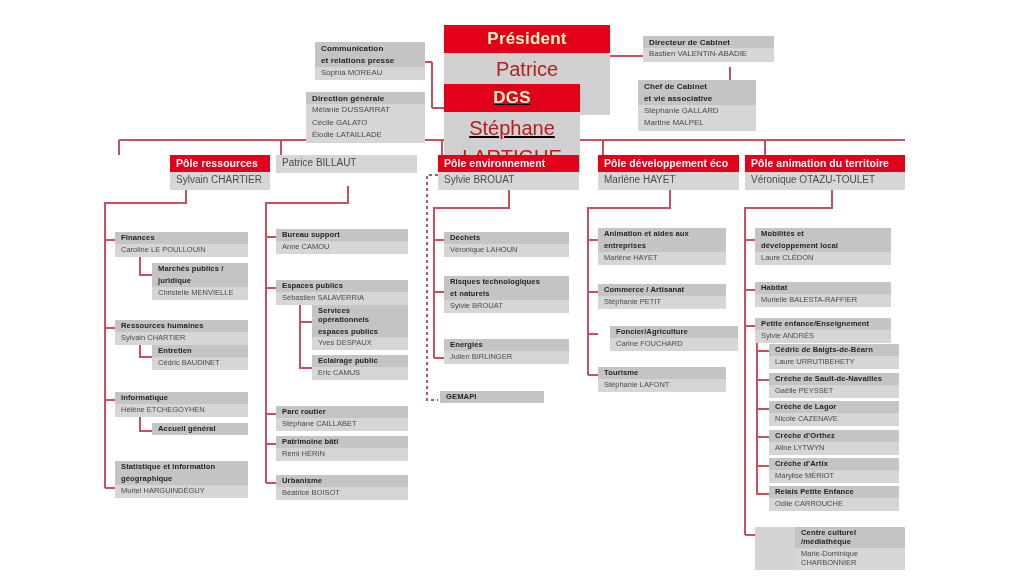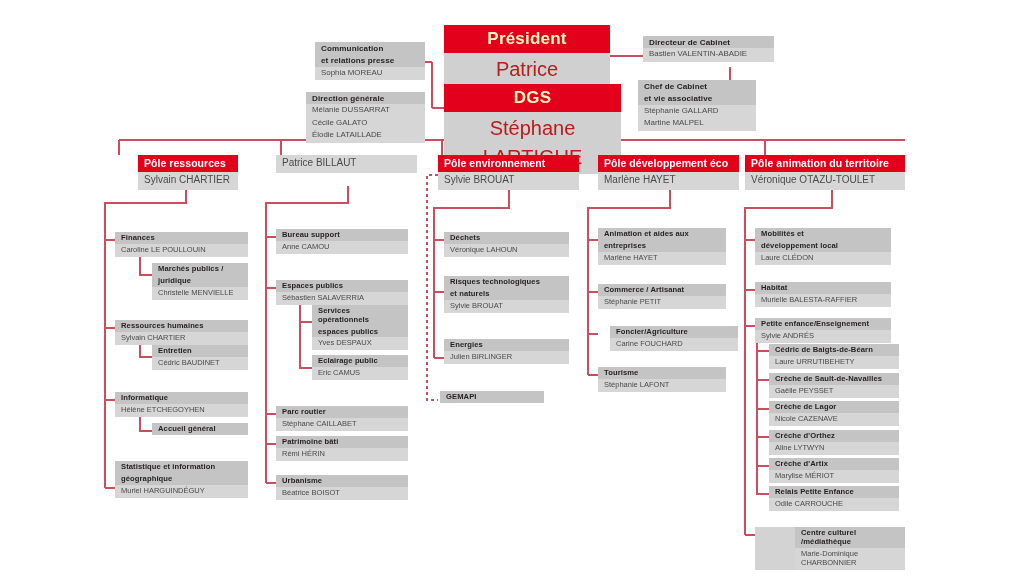--- a/index.html
+++ b/index.html
@@ -193,21 +193,21 @@
       <path d="M757,336 L757,466 L769,466"></path>
       <path d="M757,336 L757,494 L769,494"></path>
     </g>
   </svg>
 
   <div class="exec" style="left:444px; top:25px; width:166px;">
     <span class="ttl">Président</span>
     <span class="nm">Patrice LAURENT</span>
   </div>
 
-  <div class="exec" style="left:444px; top:84px; width:177px;">
+  <div class="exec" style="left:444px; top:84px; width:136px;text-decoration:underline;">
     <span class="ttl">DGS</span>
     <span class="nm">Stéphane LARTIGUE</span>
   </div>
 
   <div class="box b-staff" style="left:315px; top:42px; width:110px;">
     <span class="ttl">Communication</span>
     <span class="ttl">et relations presse</span>
     <span class="nm last">Sophia MOREAU</span>
   </div>
 
@@ -223,21 +223,21 @@
     <span class="nm last">Bastien VALENTIN-ABADIE</span>
   </div>
 
   <div class="box b-staff" style="left:638px; top:80px; width:118px;">
     <span class="ttl">Chef de Cabinet</span>
     <span class="ttl">et vie associative</span>
     <span class="nm">Stéphanie GALLARD</span>
     <span class="nm last">Martine MALPEL</span>
   </div>
 
-  <div class="pole" style="left:100px; top:155px; width:138px;padding-left:38px;">
+  <div class="pole" style="left:132px; top:155px; width:138px;padding-left:38px;">
     <span class="ttl">Pôle ressources</span>
     <span class="nm">Sylvain CHARTIER</span>
   </div>
 
   <div class="pole" style="left:276px; top:155px; width:141px;">
     <span class="nm">Patrice BILLAUT</span>
   </div>
 
   <div class="pole" style="left:438px; top:155px; width:141px;">
     <span class="ttl">Pôle environnement</span>

